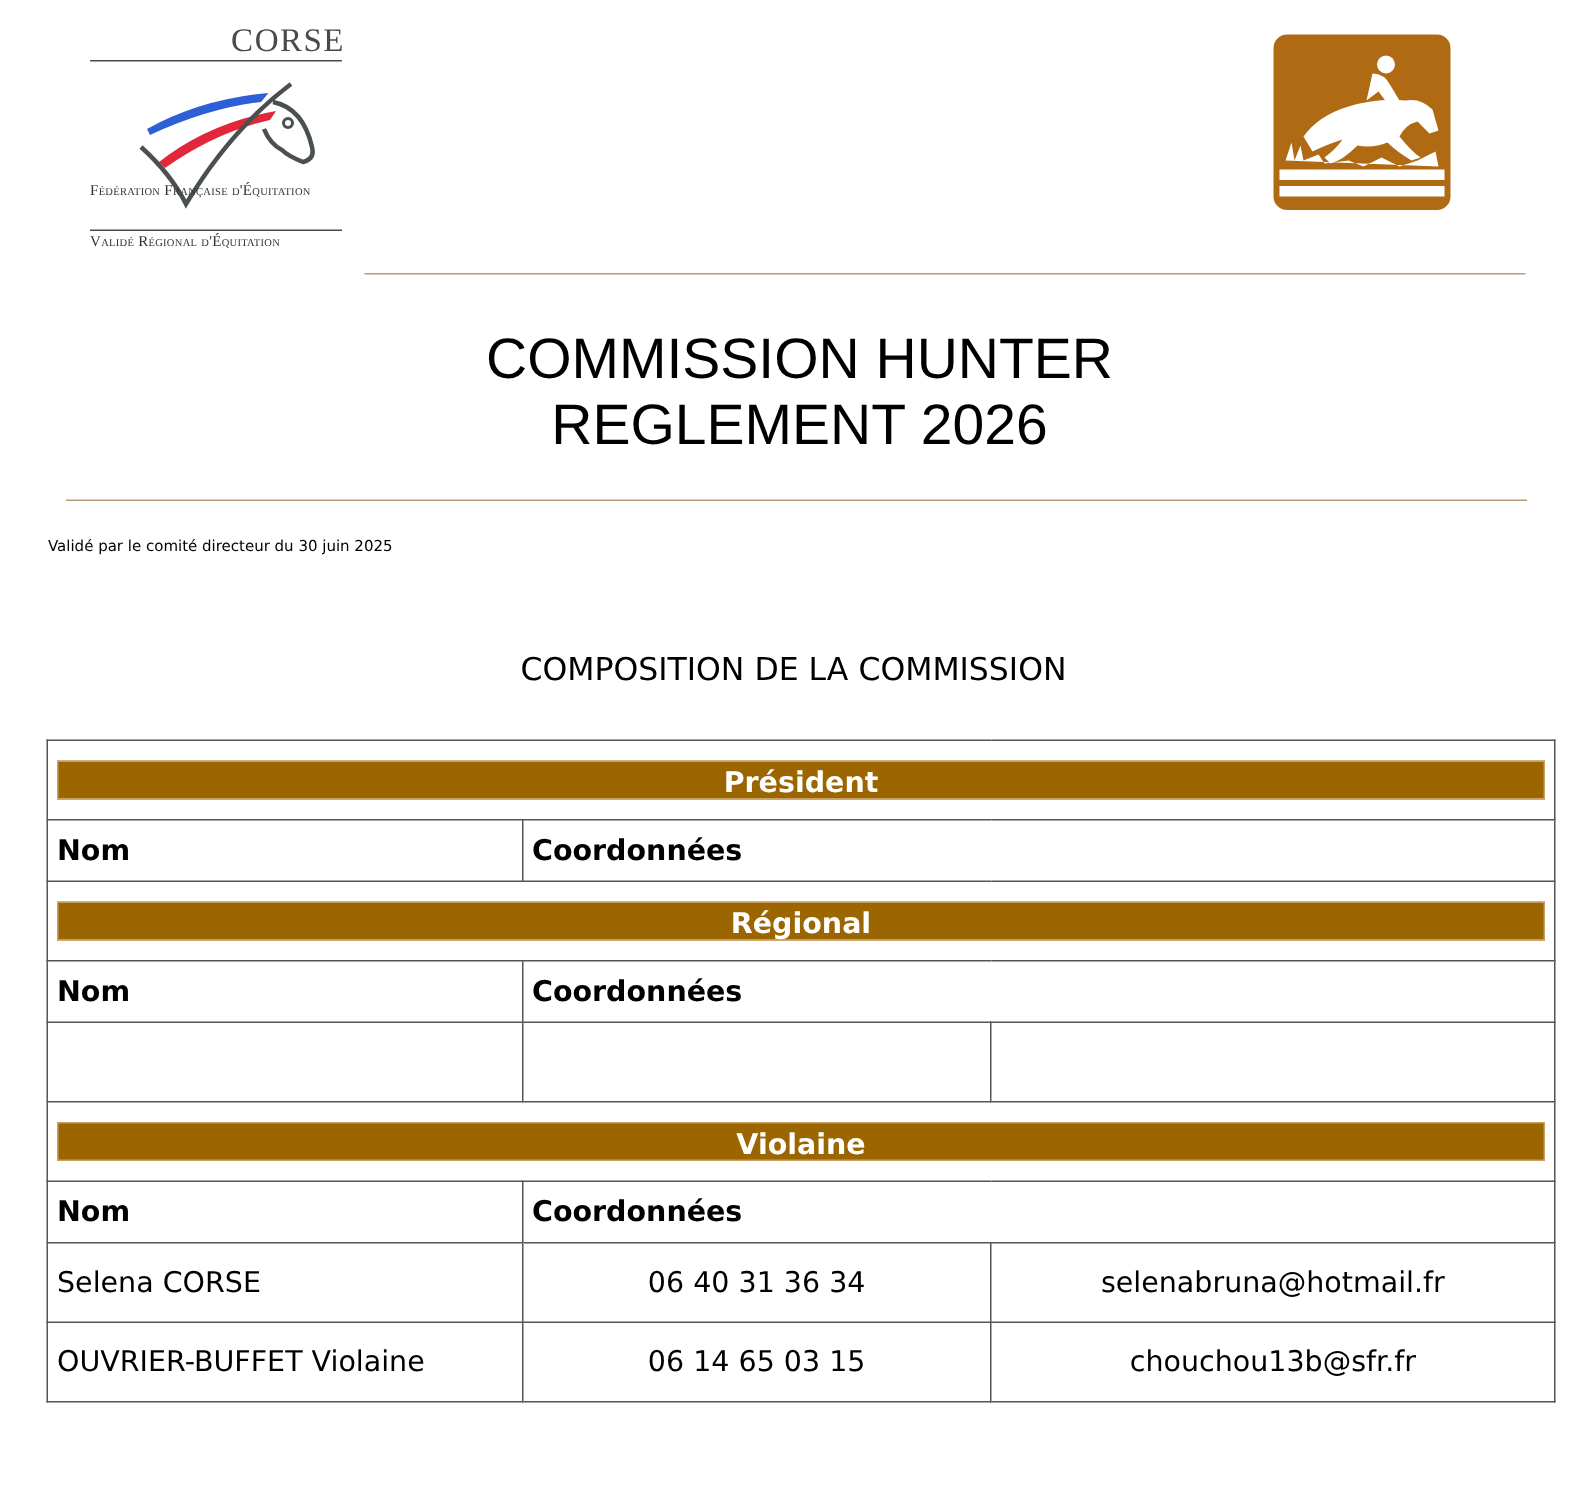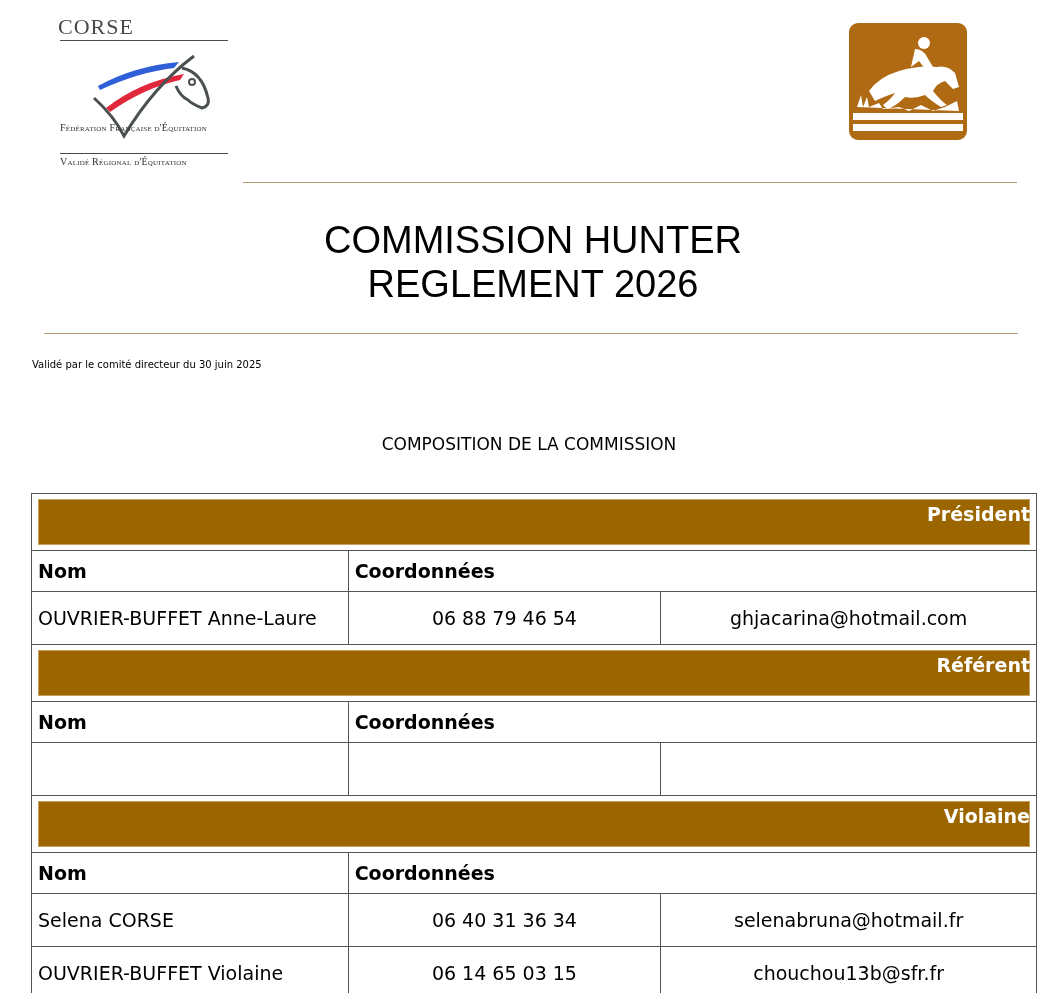--- a/index.html
+++ b/index.html
@@ -1,33 +1,33 @@
 <!DOCTYPE html>
 <html><head>
 <meta charset="utf-8">
 <style>
   html, body { margin:0; padding:0; background:#ffffff; }
   body { width:1058px; height:993px; position:relative; overflow:hidden; font-family:"Liberation Sans", sans-serif; color:#000; }
   .logo-left { position:absolute; left:58px; top:14px; width:172px; height:160px; }
-  .logo-corse { position:absolute; left:0; top:0; width:172px; text-align:left; font-family:"Liberation Serif", serif; font-size:22px; color:#4a4a4a; letter-spacing:1px; }
+  .logo-corse { position:absolute; left:0; top:0; width:172px; text-align:right; font-family:"Liberation Serif", serif; font-size:22px; color:#4a4a4a; letter-spacing:1px; }
   .logo-corse-rule { position:absolute; left:2px; top:26px; width:168px; height:1px; background:#4a4a4a; }
   .logo-horse { position:absolute; left:26px; top:32px; width:130px; height:100px; }
   .logo-line1, .logo-line2 { position:absolute; left:2px; width:172px; font-family:"Liberation Serif", serif; font-size:10px; color:#333; font-variant:small-caps; letter-spacing:0.2px; white-space:nowrap; }
   .logo-line1 { top:108px; }
   .logo-line2 { top:142px; }
   .logo-mid-rule { position:absolute; left:2px; top:139px; width:168px; height:1px; background:#4a4a4a; }
   .logo-right { position:absolute; left:849px; top:23px; width:118px; height:117px; border-radius:9px; background:#b06a14; overflow:hidden; }
   .rule { position:absolute; height:1px; background:#b79a78; }
   .title { position:absolute; left:0; width:1066px; text-align:center; font-size:38px; line-height:44px; top:218px; }
   .validated { position:absolute; left:32px; top:359px; font-family:"DejaVu Sans", sans-serif; font-size:10px; }
-  .composition { position:absolute; left:0; width:1058px; text-align:center; top:434px; font-family:"DejaVu Sans", sans-serif; font-size:17px; }
+  .composition { position:absolute; left:0; width:1058px; text-align:center; top:434px; font-family:"DejaVu Sans", sans-serif; font-size:21px; }
   table.comm { position:absolute; left:31px; top:493px; width:1006px; border-collapse:collapse; font-family:"DejaVu Sans", sans-serif; font-size:19px; }
   table.comm td { border:1px solid #555; padding:0 6px; }
   tr.section td { height:42px; padding:5px 6px; }
-  .section-bar { background:#9b6500; color:#ffffff; font-weight:bold; text-align:right; height:46px; line-height:30px; font-size:19px; box-shadow: inset 0 0 0 1px #c8a060; }
+  .section-bar { background:#9b6500; color:#ffffff; font-weight:bold; text-align:center; height:26px; line-height:30px; font-size:19px; box-shadow: inset 0 0 0 1px #c8a060; }
   tr.head td { height:40px; font-weight:bold; }
   tr.row td { height:52px; }
   td.c { text-align:center; }
 </style>
 </head>
 <body>
 
 <div class="logo-left">
   <div class="logo-corse">CORSE</div>
   <div class="logo-corse-rule"></div>
@@ -77,29 +77,24 @@
 
     <tr class="section">
       <td colspan="3">
           <div class="section-bar">Président</div>
         </td>
     </tr>
     <tr class="head">
       <td>Nom</td>
       <td colspan="2">Coordonnées</td>
     </tr>
-    <tr class="row">
-      <td>OUVRIER-BUFFET Anne-Laure</td>
-      <td class="c">06 88 79 46 54</td>
-      <td class="c">ghjacarina@hotmail.com</td>
-    </tr>
 
     <tr class="section">
       <td colspan="3">
-          <div class="section-bar">Référent</div>
+          <div class="section-bar">Régional</div>
         </td>
     </tr>
     <tr class="head">
       <td>Nom</td>
       <td colspan="2">Coordonnées</td>
     </tr>
     <tr class="row">
       <td></td>
       <td class="c"></td>
       <td class="c"></td>

